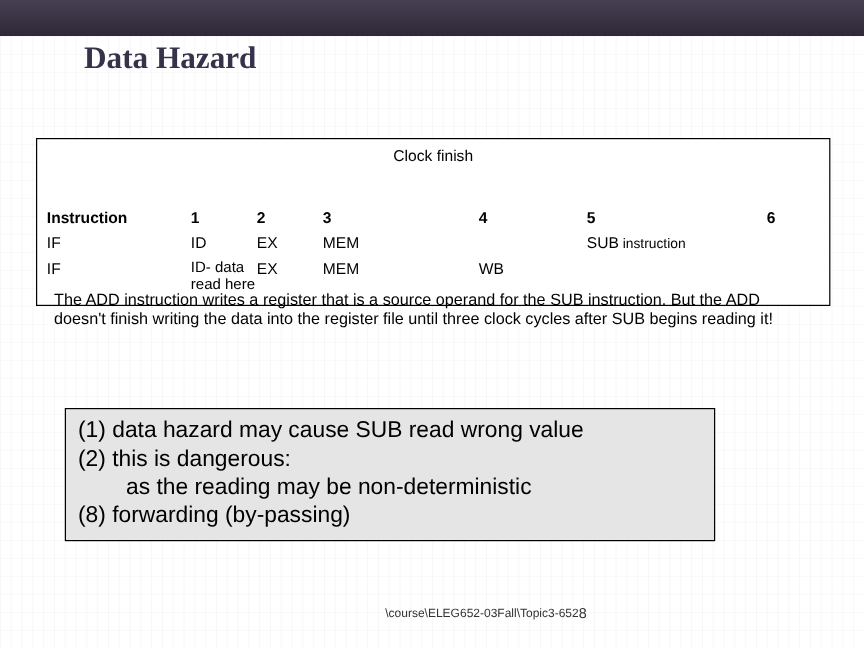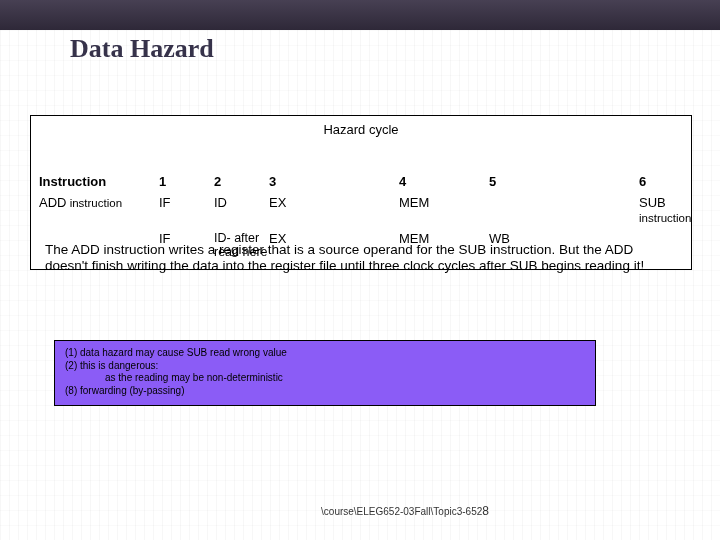--- a/index.html
+++ b/index.html
@@ -62,25 +62,25 @@
     left: 45px;
     width: 620px;
     font-size: 13.5px;
     line-height: 1.2;
   }
   .pointsblock {
     position: absolute;
     top: 340px;
     left: 54px;
     width: 520px;
-    font-size: 10px;
+    font-size: 19px;
     line-height: 1.25;
     border: 1px solid #000;
     padding: 6px 10px 8px 10px;
-    background: #8b5cf6;
+    background: #e5e5e5;
   }
   .footer {
     position: absolute;
     bottom: 22px;
     left: 0;
     right: 0;
     display: flex;
     justify-content: center;
     align-items: center;
     padding: 0 110px 0 200px;
@@ -90,41 +90,40 @@
   .pgnum { font-size: 12px; }
 </style>
 </head>
 <body>
 
 <div class="topbar"></div>
 
 <div class="title">Data Hazard</div>
 
 <div class="table-area">
-  <div class="clockline">Hazard cycle</div>
+  <div class="clockline">Clock finish</div>
   <div class="pipegrid">
     <div class="hdr">Instruction</div>
     <div class="hdr">1</div>
     <div class="hdr">2</div>
     <div class="hdr">3</div>
     <div class="hdr">4</div>
     <div class="hdr">5</div>
     <div class="hdr">6</div>
 
-    <div class="lbl"><span>ADD</span><span class="small"> instruction</span></div>
     <div>IF</div>
     <div>ID</div>
     <div>EX</div>
     <div>MEM</div>
     <div></div>
 
     <div class="lbl"><span>SUB</span><span class="small"> instruction</span></div>
     <div></div>
     <div>IF</div>
-    <div style="font-size:12.5px">ID- after read here</div>
+    <div style="font-size:12.5px">ID- data read here</div>
     <div>EX</div>
     <div>MEM</div>
     <div>WB</div>
   </div>
 </div>
 
 <div class="paragraph">The ADD instruction writes a register that is a source operand for the SUB instruction. But the ADD doesn't finish writing the data into the register file until three clock cycles after SUB begins reading it!</div>
 
 <div class="pointsblock">
   <div>(1)  data hazard may cause SUB read wrong value</div>

